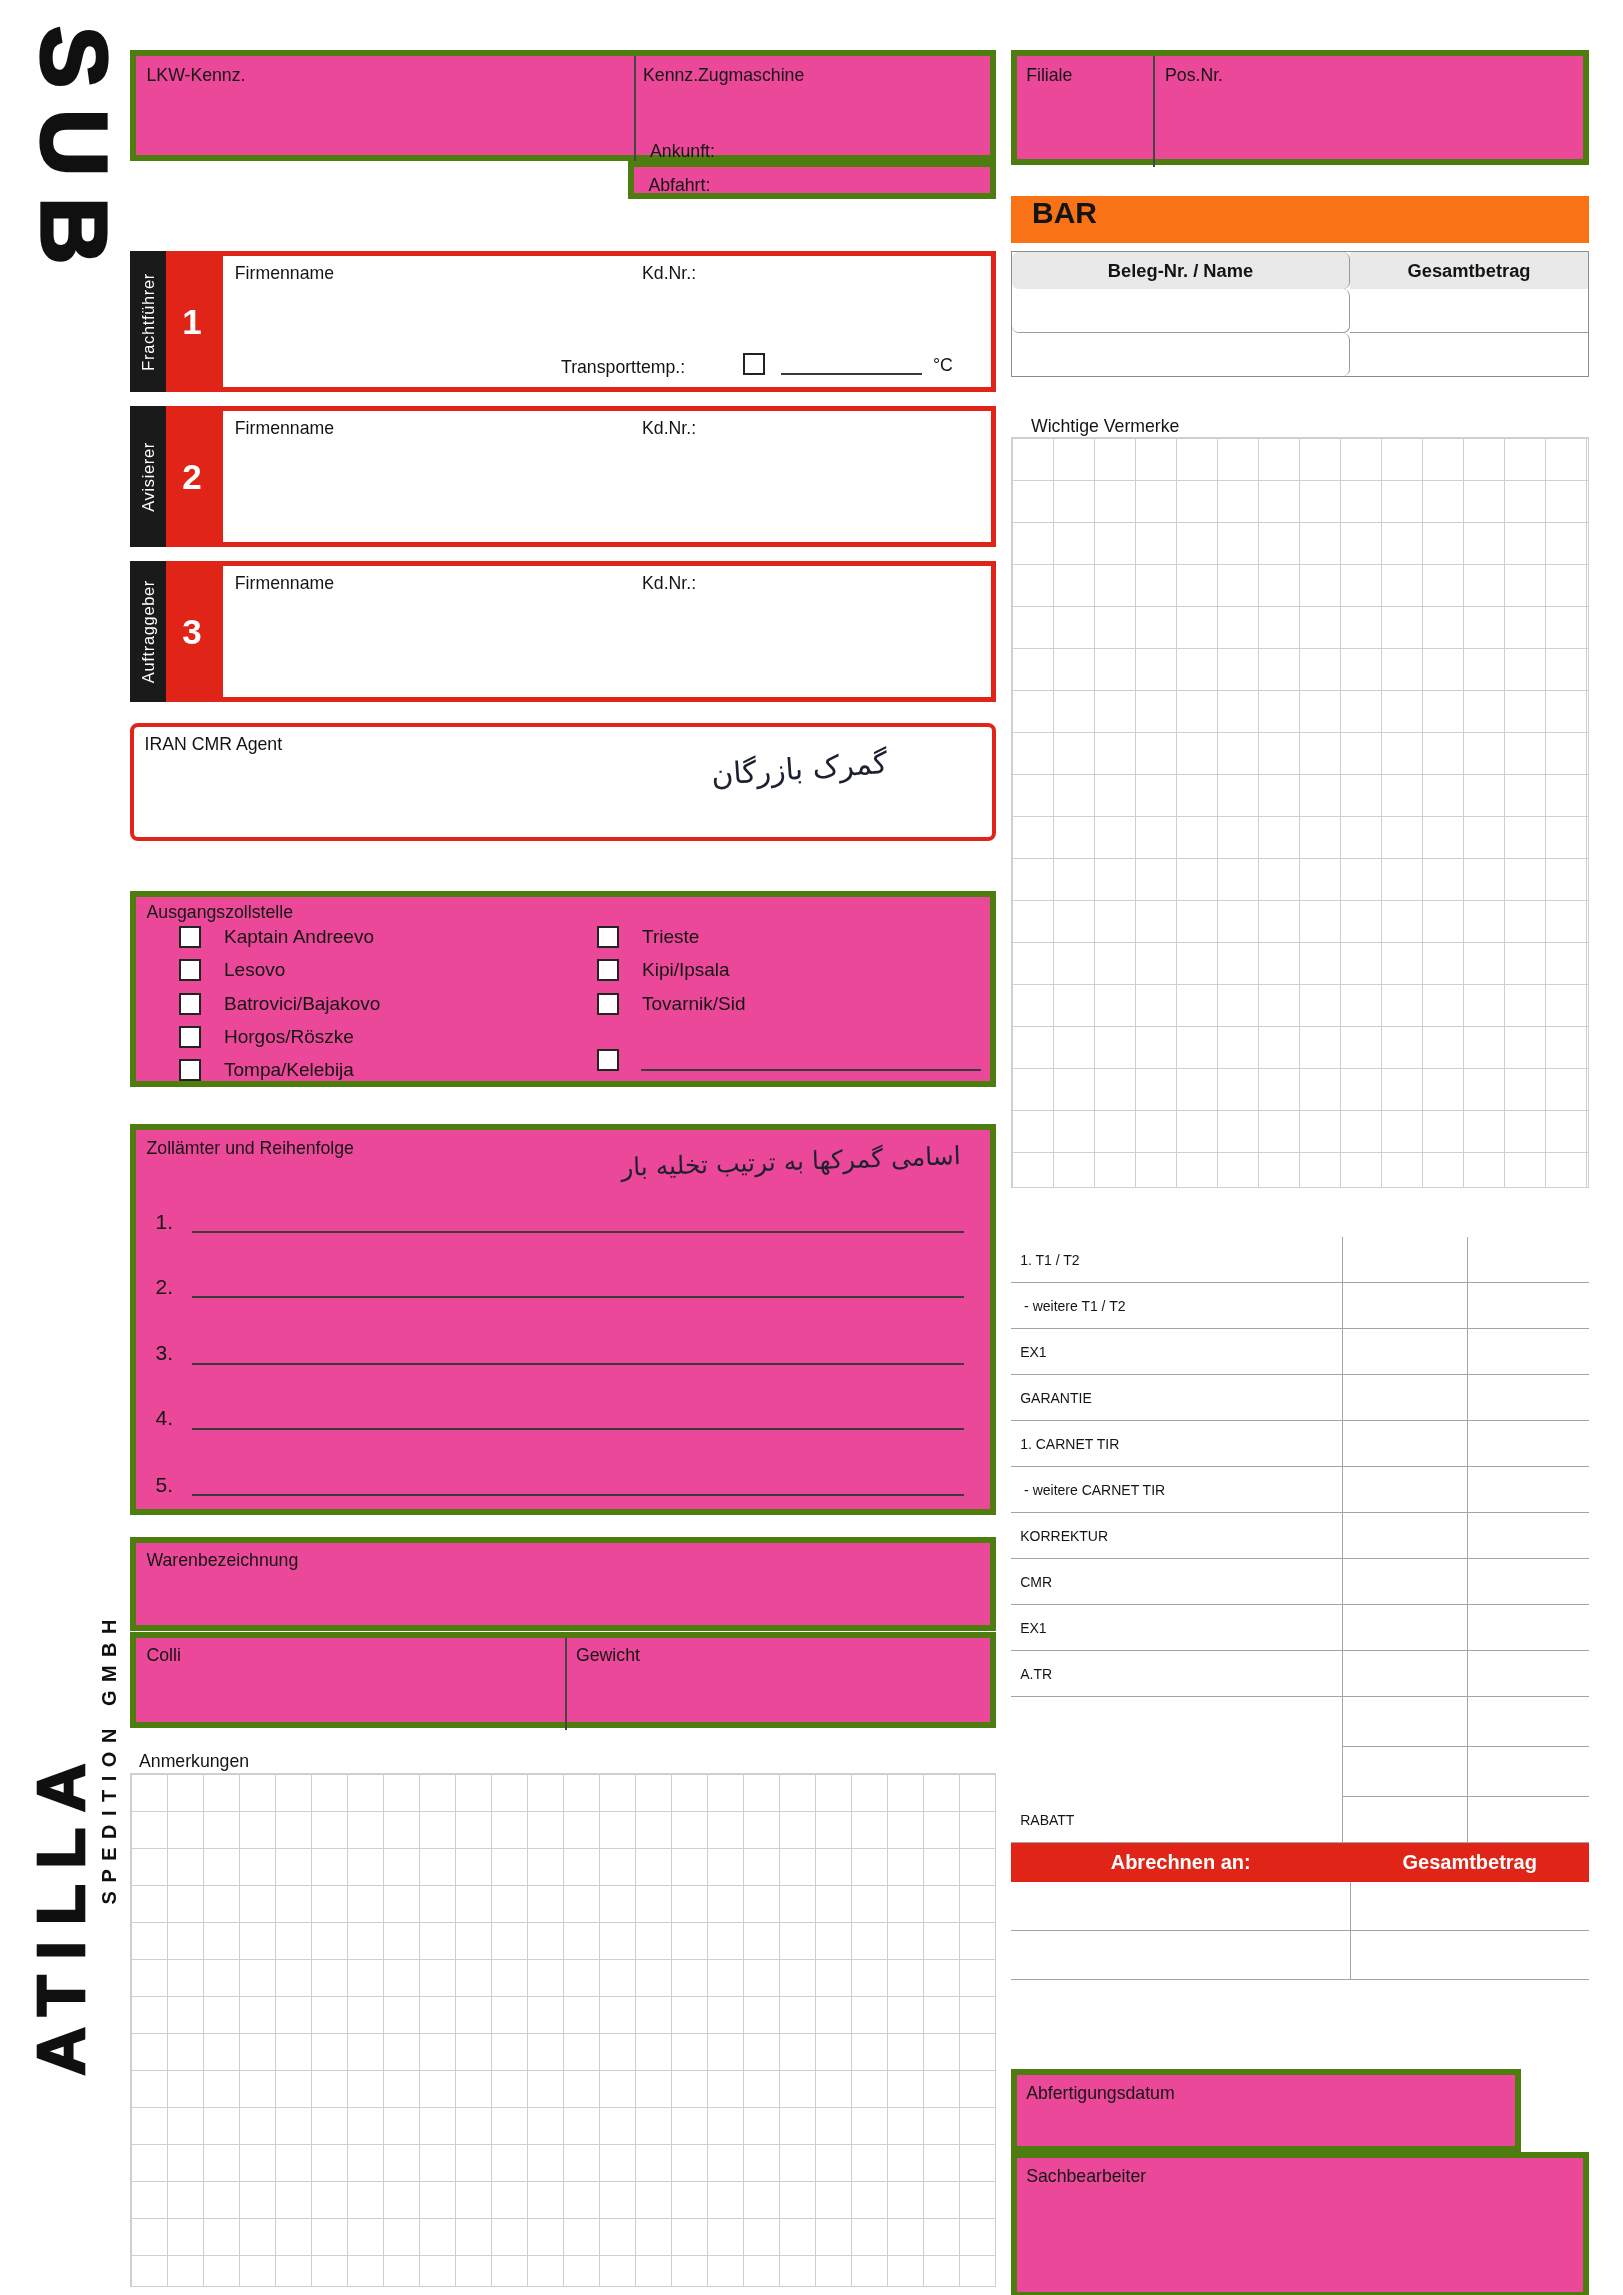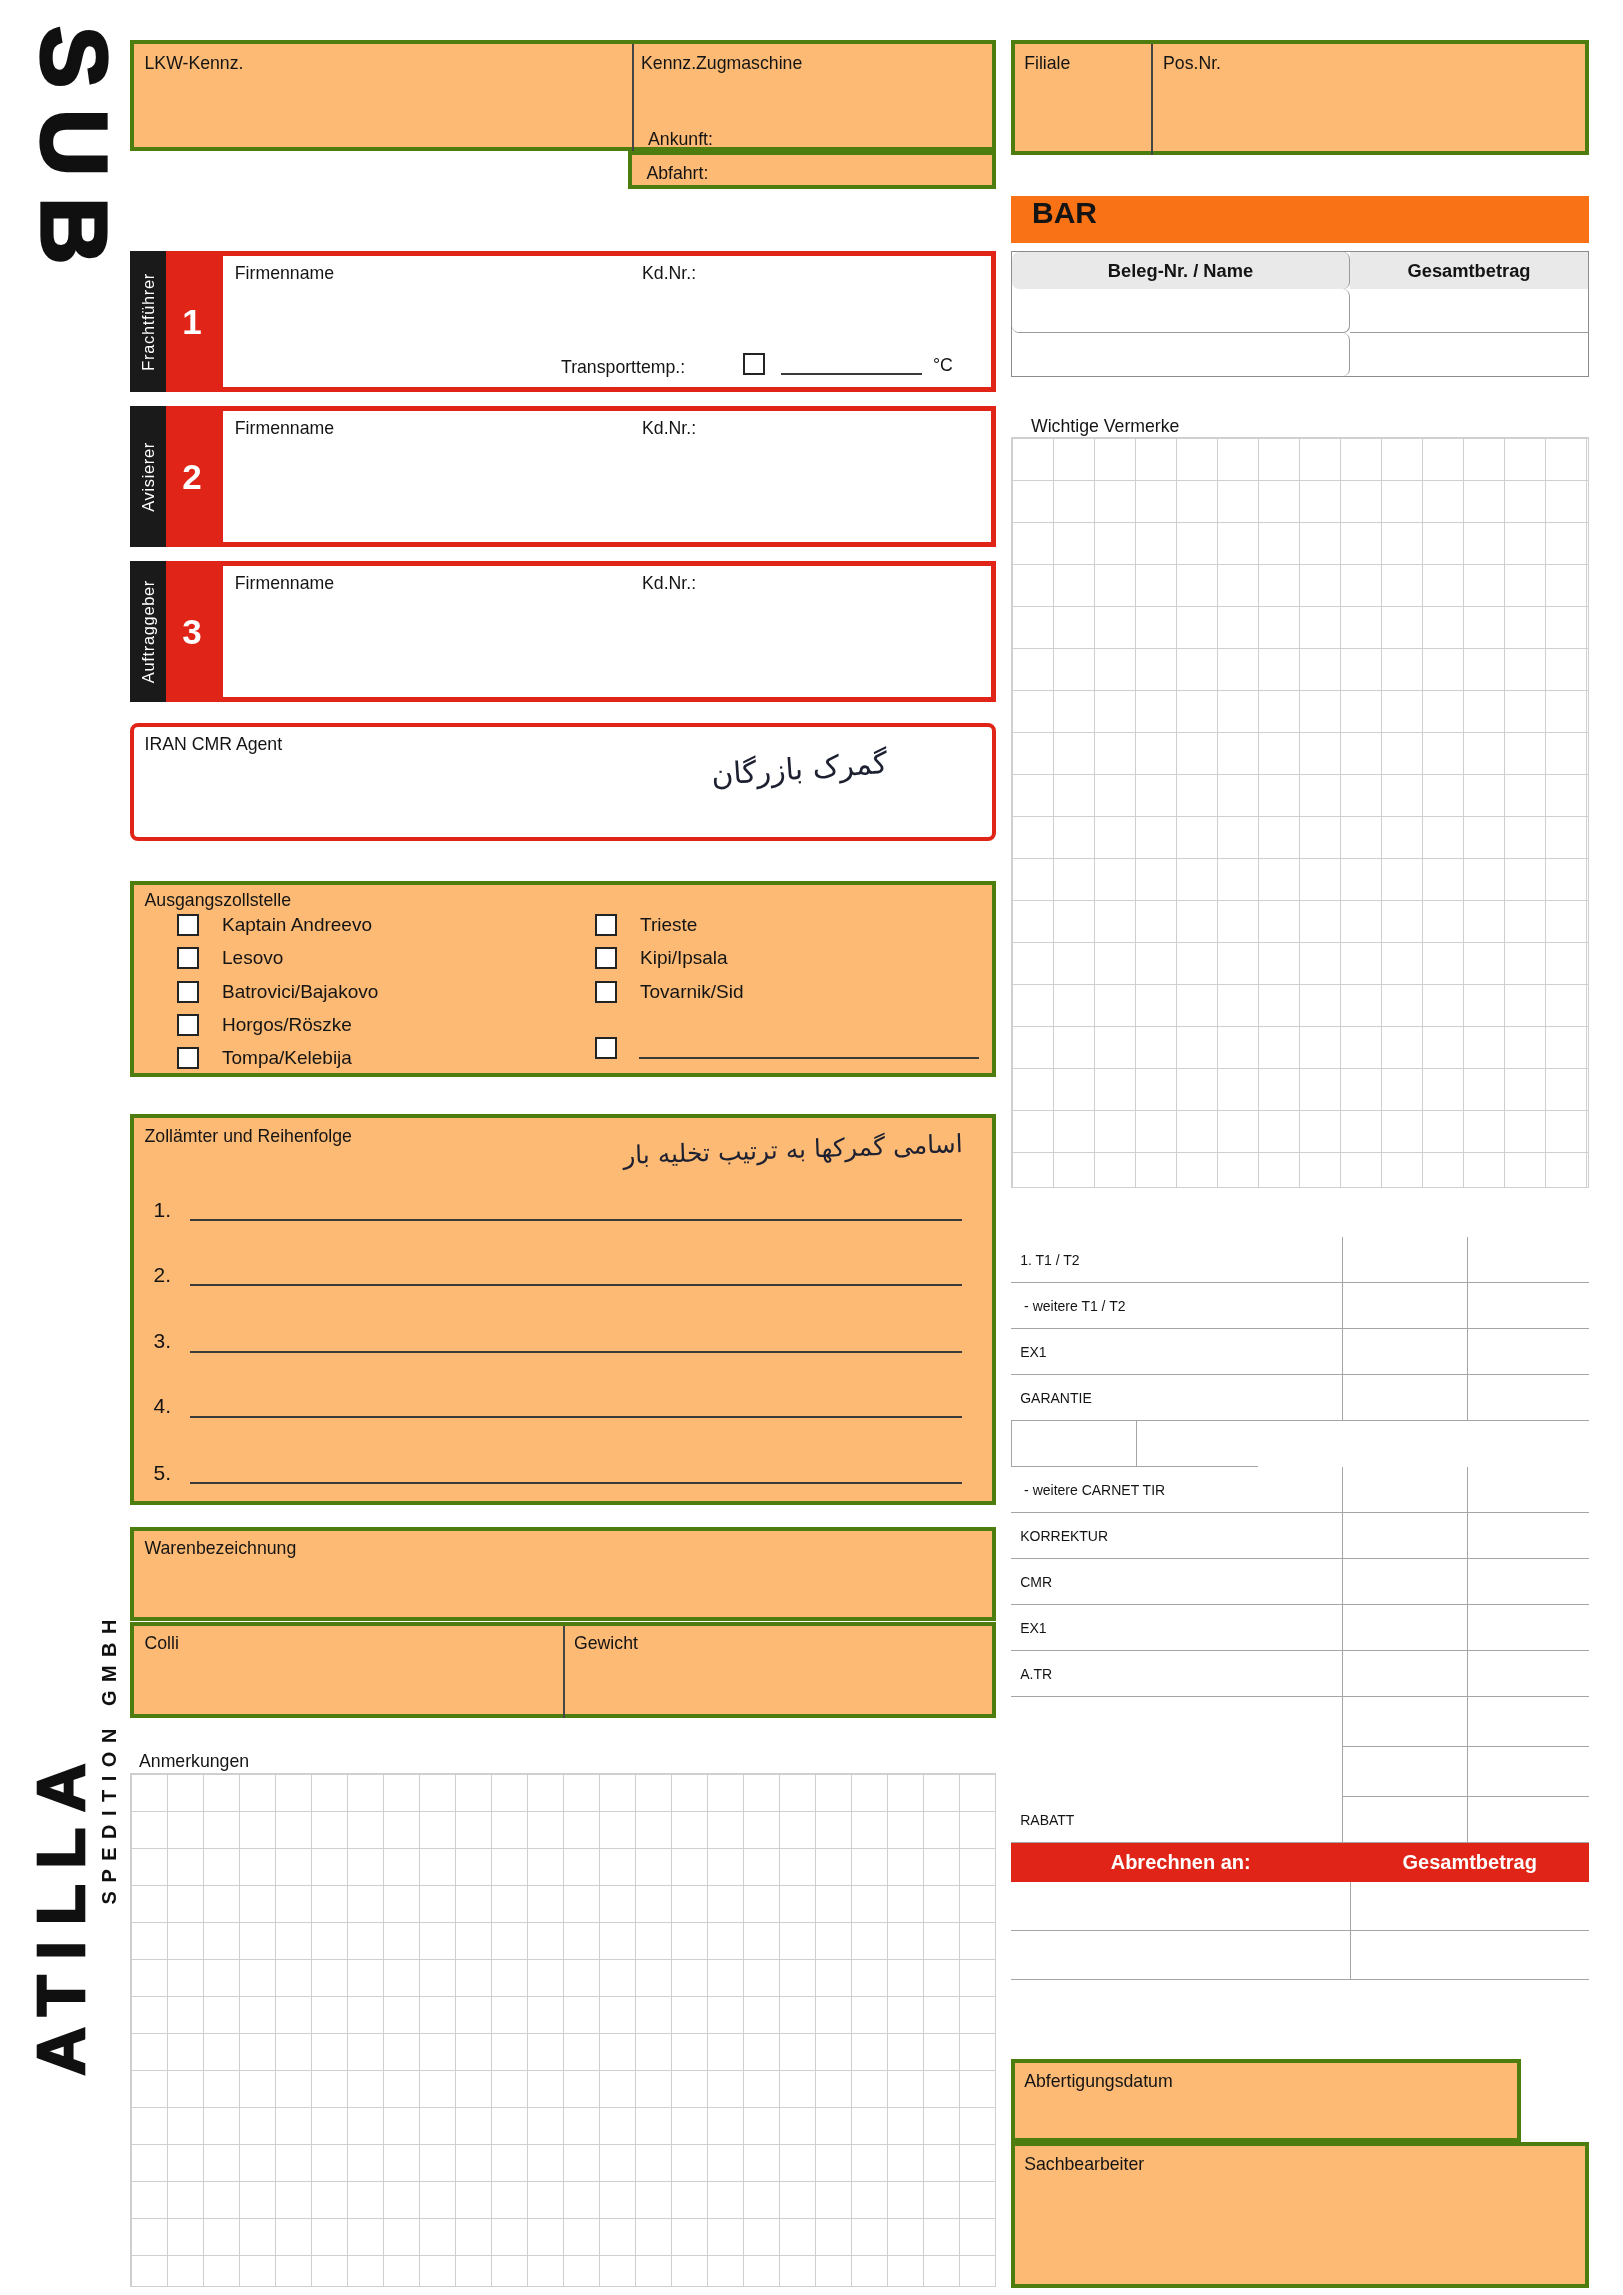--- a/index.html
+++ b/index.html
@@ -1,19 +1,19 @@
 <!DOCTYPE html>
 <html style="font-size:10.5px"><head>
 <meta charset="utf-8">
 <style>
   html,body{margin:0;padding:0;background:#fff;}
   .page{position:relative;width:1623px;height:2295px;background:#ffffff;
         font-family:"Liberation Sans","DejaVu Sans",sans-serif;color:#141414;overflow:hidden;}
   .abs{position:absolute;box-sizing:border-box;}
-  .box{border:4px solid #4d7c0f;background:#fdba74;box-sizing:border-box;}
+  .box{border:6px solid #4d7c0f;background:#ec4899;box-sizing:border-box;margin-top:10px;}
   .lbl{font-size:17.7px;color:#141414;white-space:nowrap;}
   .vdown{writing-mode:vertical-rl;text-orientation:mixed;}
   .vup{writing-mode:vertical-rl;text-orientation:mixed;transform:rotate(180deg);}
   .logo{color:#101010;font-weight:bold;}
   .grid-bg{background-image:linear-gradient(#cfcfcf 1.3px,transparent 1.3px),
            linear-gradient(90deg,#cfcfcf 1.3px,transparent 1.3px);
            border:1.3px solid #cfcfcf;box-sizing:border-box;background-color:#fff;}
   
   .section{display:flex;box-sizing:border-box;}
   .side-bar{width:36px;background:#1a1a1a;color:#fff;display:flex;align-items:center;justify-content:center;}
@@ -229,20 +229,21 @@
       <div class="ab-label">EX1</div>
       <div class="ab-cell ab-anzahl"></div>
       <div class="ab-cell ab-betrag"></div>
     </div>
     <div class="ab-row">
       <div class="ab-label">GARANTIE</div>
       <div class="ab-cell ab-anzahl"></div>
       <div class="ab-cell ab-betrag"></div>
     </div>
     <div class="ab-row">
+      <div class="ab-label">1. CARNET TIR</div>
       <div class="ab-cell ab-anzahl"></div>
       <div class="ab-cell ab-betrag"></div>
     </div>
     <div class="ab-row">
       <div class="ab-label"> - weitere CARNET TIR</div>
       <div class="ab-cell ab-anzahl"></div>
       <div class="ab-cell ab-betrag"></div>
     </div>
     <div class="ab-row">
       <div class="ab-label">KORREKTUR</div>

